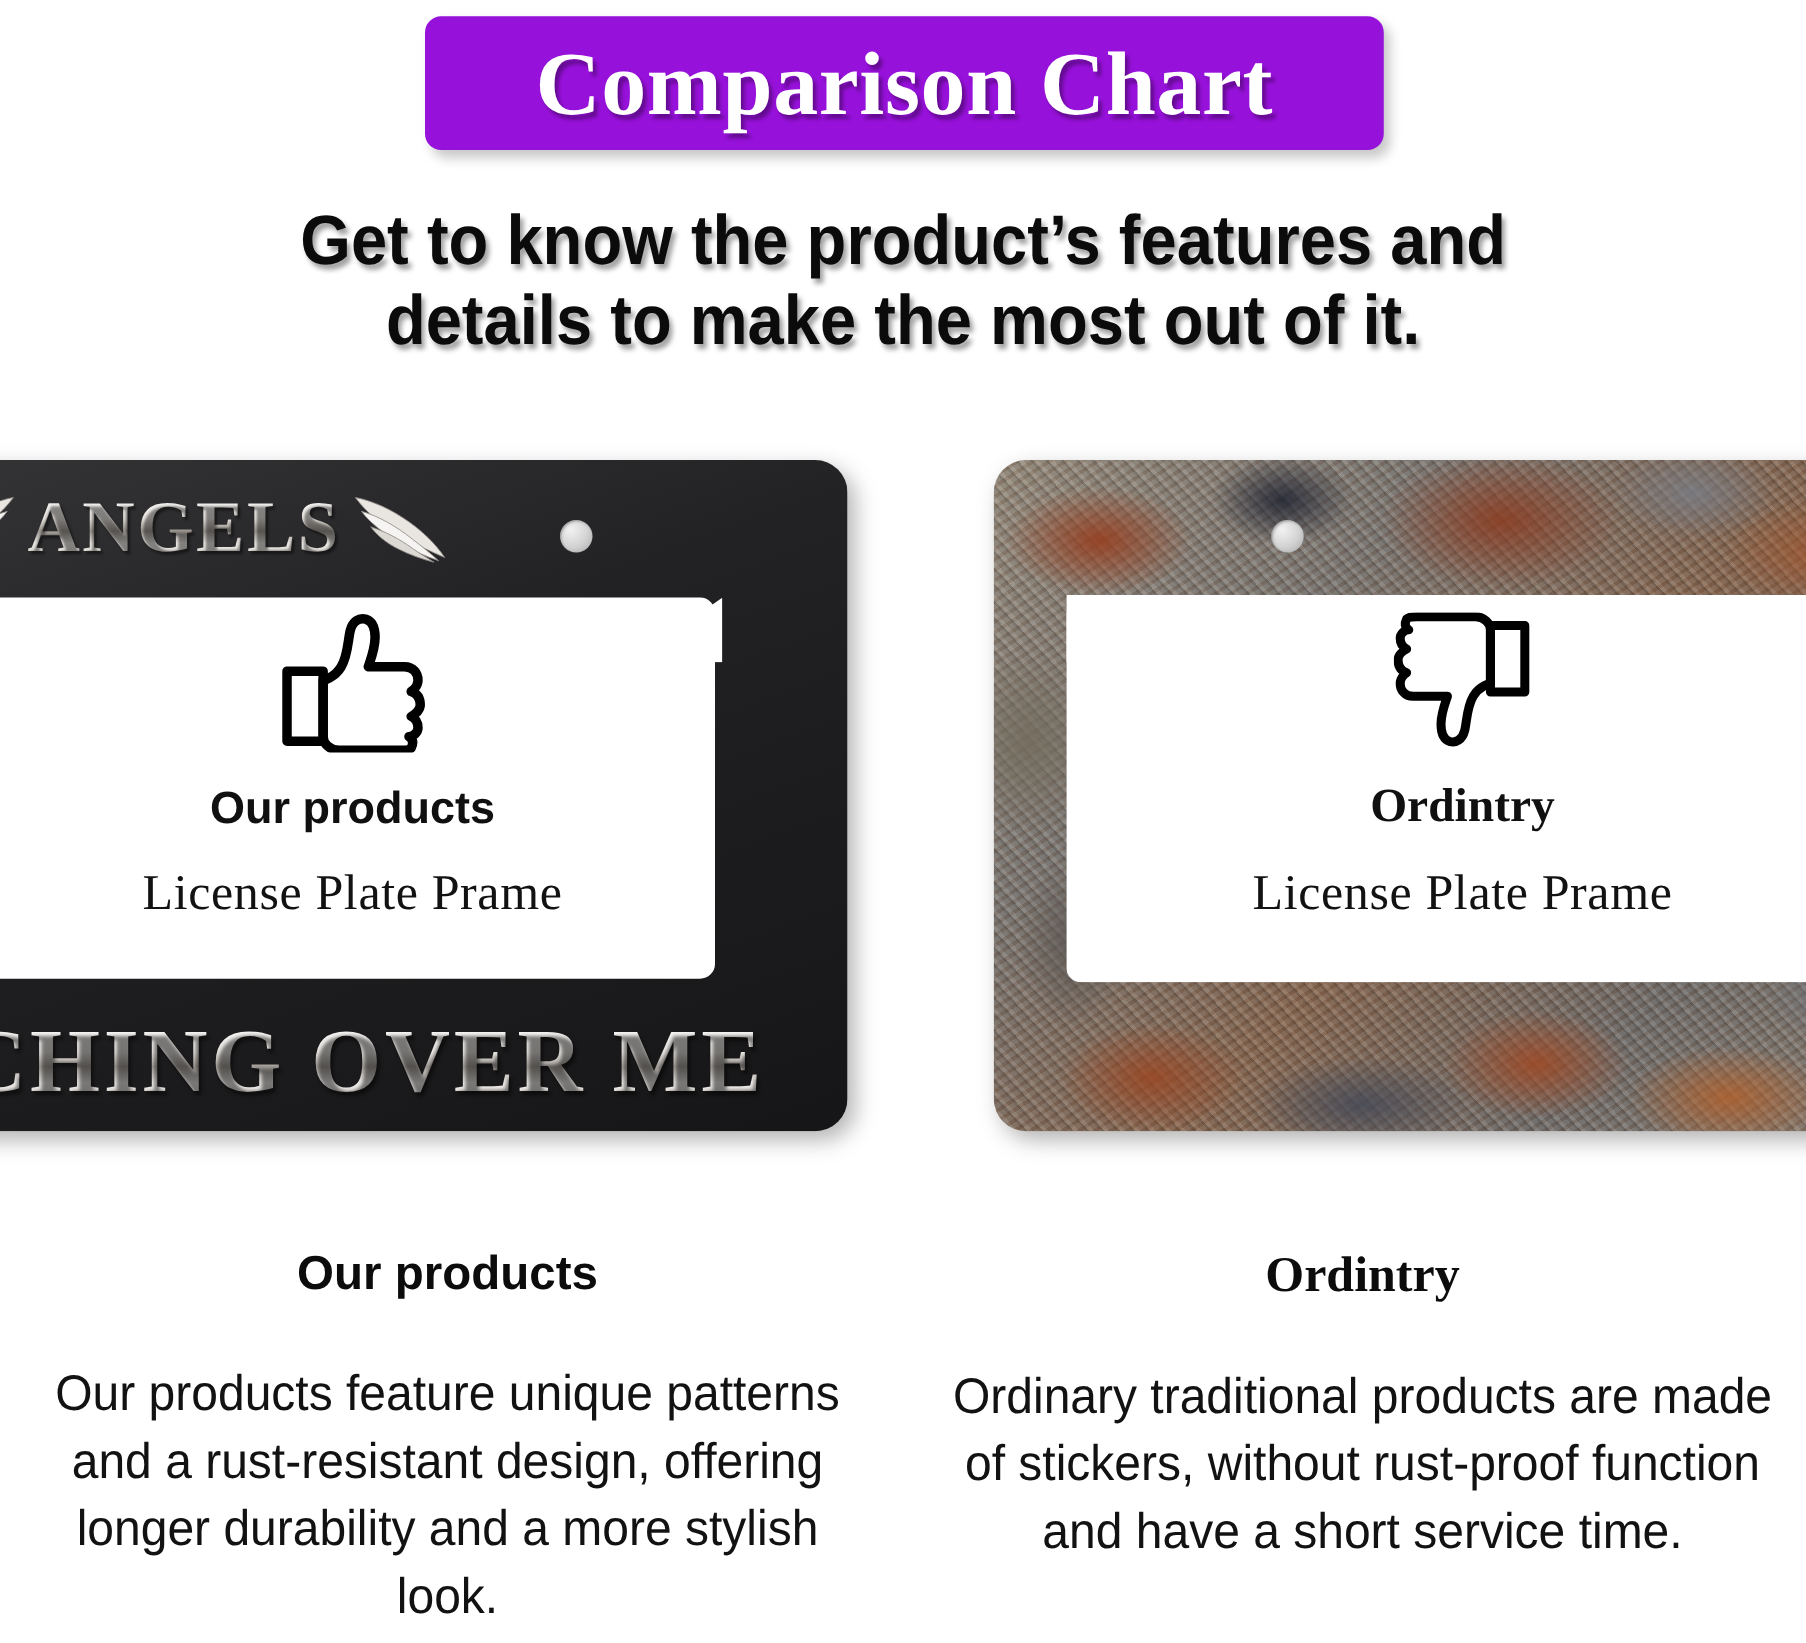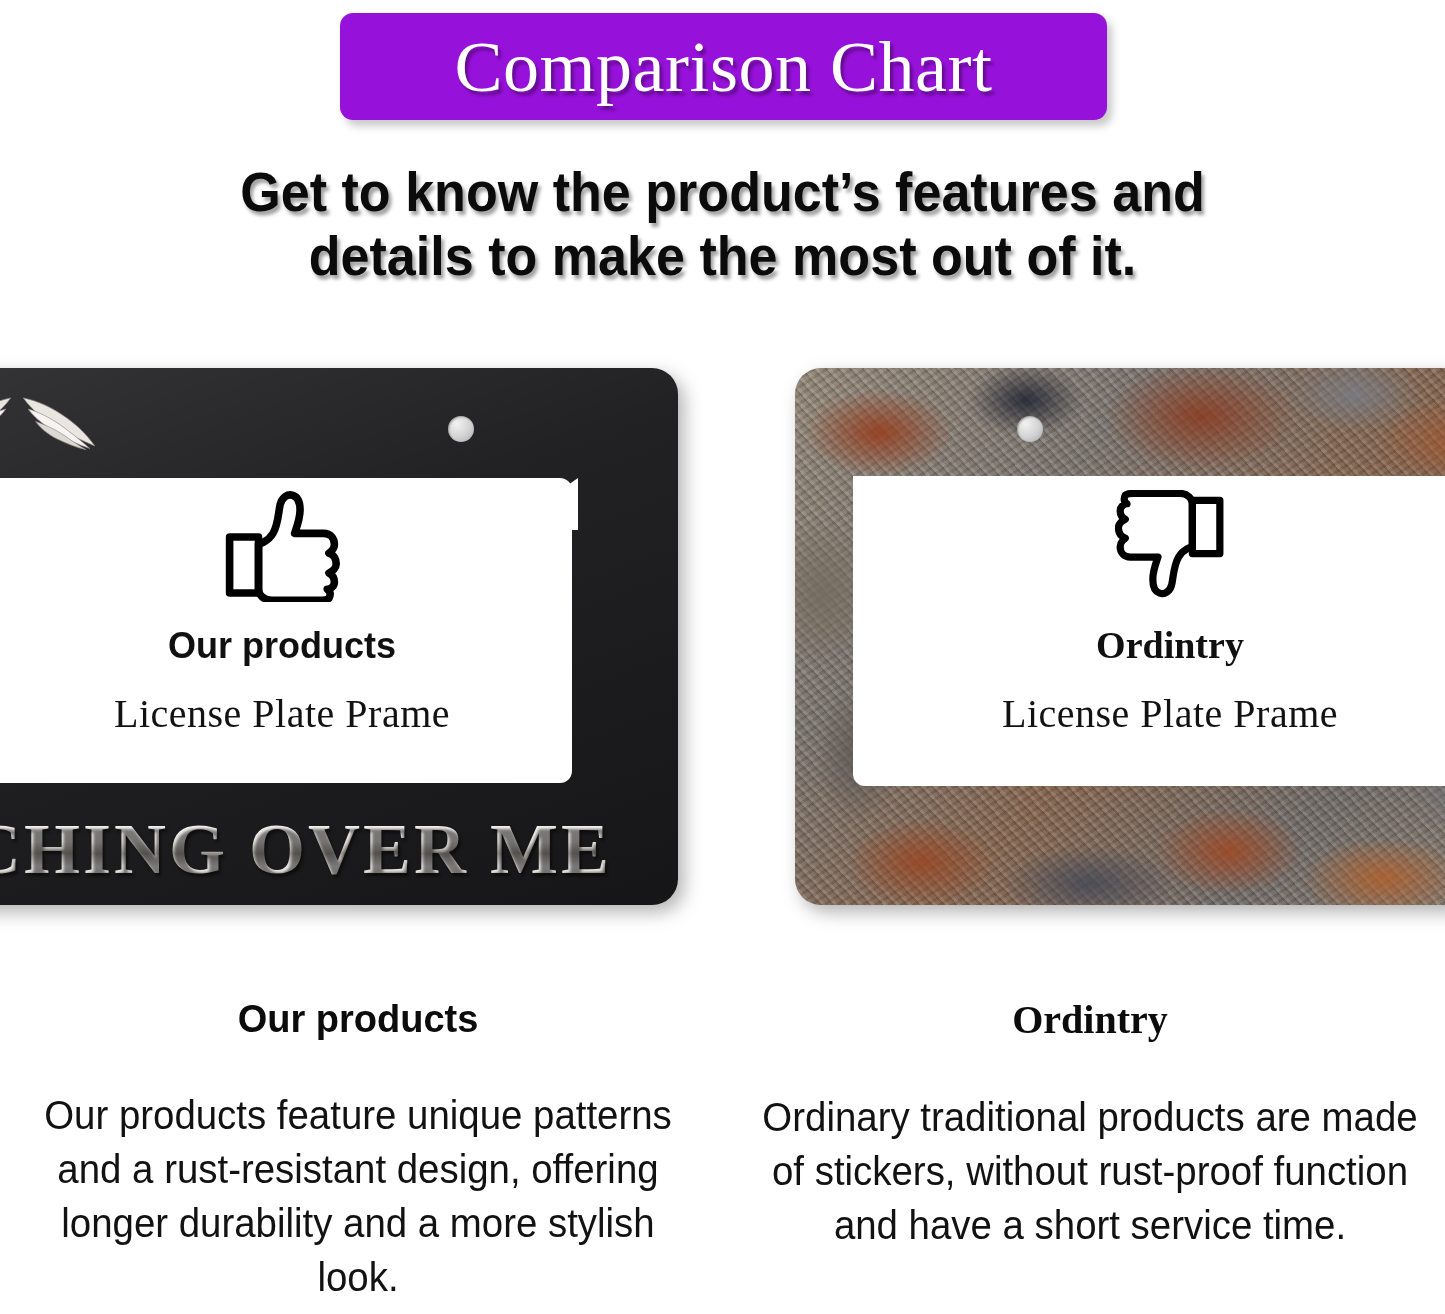--- a/index.html
+++ b/index.html
@@ -27,21 +27,21 @@
     height: 107px;
     background: #9611d9;
     border-radius: 13px;
     box-shadow: 5px 6px 9px rgba(0,0,0,0.22);
     display: flex;
     align-items: center;
     justify-content: center;
   }
   #title-text {
     font-family: "Liberation Serif", serif;
-    font-weight: normal;
+    font-weight: bold;
     font-size: 72px;
     color: #ffffff;
     letter-spacing: 0.5px;
     text-shadow: 3px 4px 3px rgba(0,0,0,0.33);
     line-height: 1;
     white-space: nowrap;
   }
 
   
   #subtitle {
@@ -292,20 +292,21 @@
 
     <div id="angels-banner">
       <div id="angels-inner">
         <svg class="wing" viewBox="0 0 120 90">
           <g fill="#e9e5e0" stroke="#8e8a85" stroke-width="1.1">
             <path d="M118 6 C96 10 70 22 48 38 C30 51 14 66 2 84 C20 76 38 68 56 58 C78 46 102 28 118 6 Z"></path>
             <path d="M110 24 C88 30 64 44 44 60 C32 69 20 79 10 88 C28 82 46 74 62 64 C82 52 100 38 110 24 Z" fill="#f6f4f2"></path>
             <path d="M98 44 C80 50 60 60 44 72 C34 79 24 85 16 90 C32 86 48 80 62 73 C78 65 90 55 98 44 Z" fill="#dcd8d3"></path>
           </g>
         </svg>
+        <div id="angels-text">ANGELS</div>
         <svg class="wing" viewBox="0 0 120 90" style="transform:scaleX(-1)">
           <g fill="#e9e5e0" stroke="#8e8a85" stroke-width="1.1">
             <path d="M118 6 C96 10 70 22 48 38 C30 51 14 66 2 84 C20 76 38 68 56 58 C78 46 102 28 118 6 Z"></path>
             <path d="M110 24 C88 30 64 44 44 60 C32 69 20 79 10 88 C28 82 46 74 62 64 C82 52 100 38 110 24 Z" fill="#f6f4f2"></path>
             <path d="M98 44 C80 50 60 60 44 72 C34 79 24 85 16 90 C32 86 48 80 62 73 C78 65 90 55 98 44 Z" fill="#dcd8d3"></path>
           </g>
         </svg>
       </div>
     </div>
 

